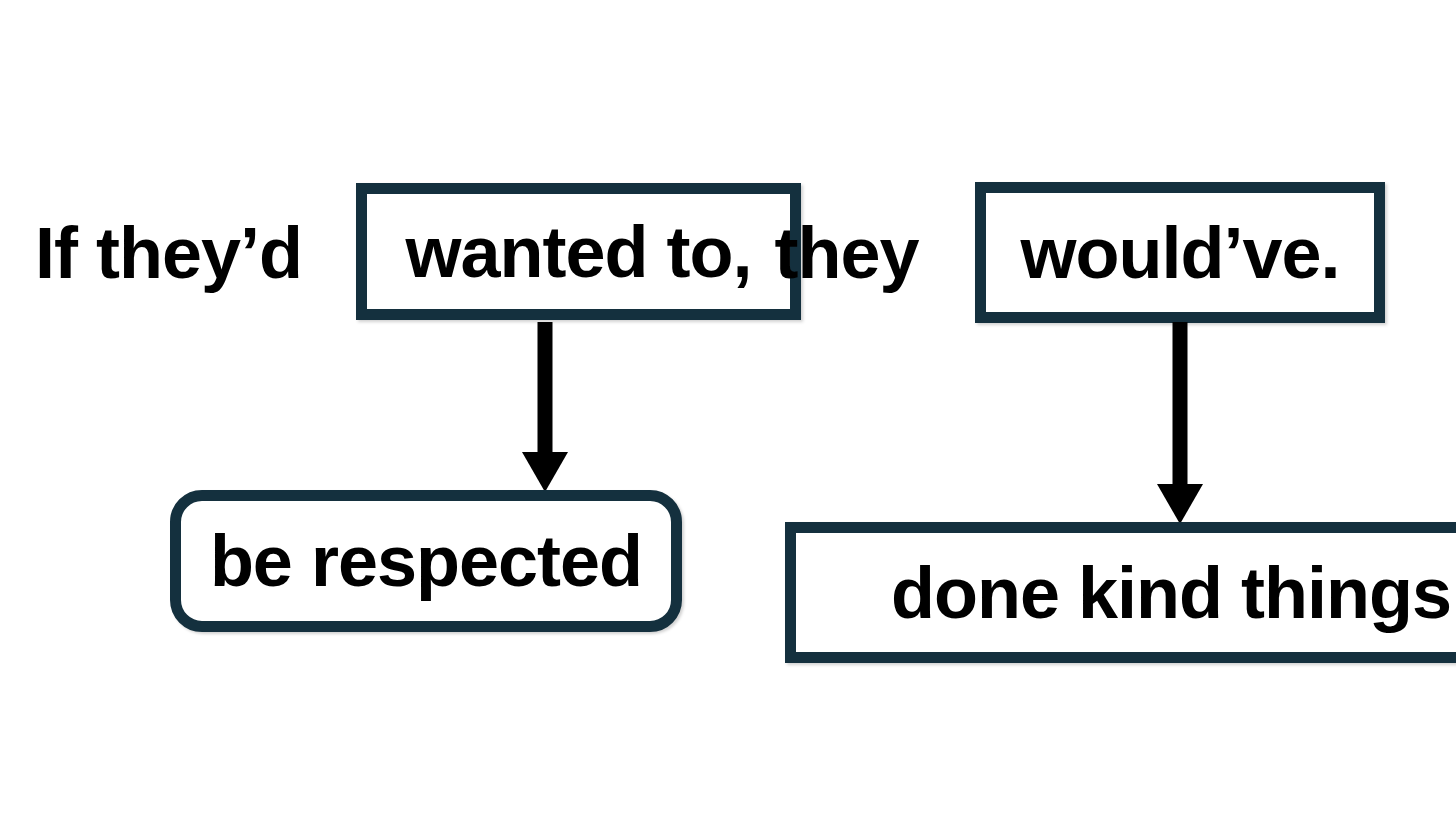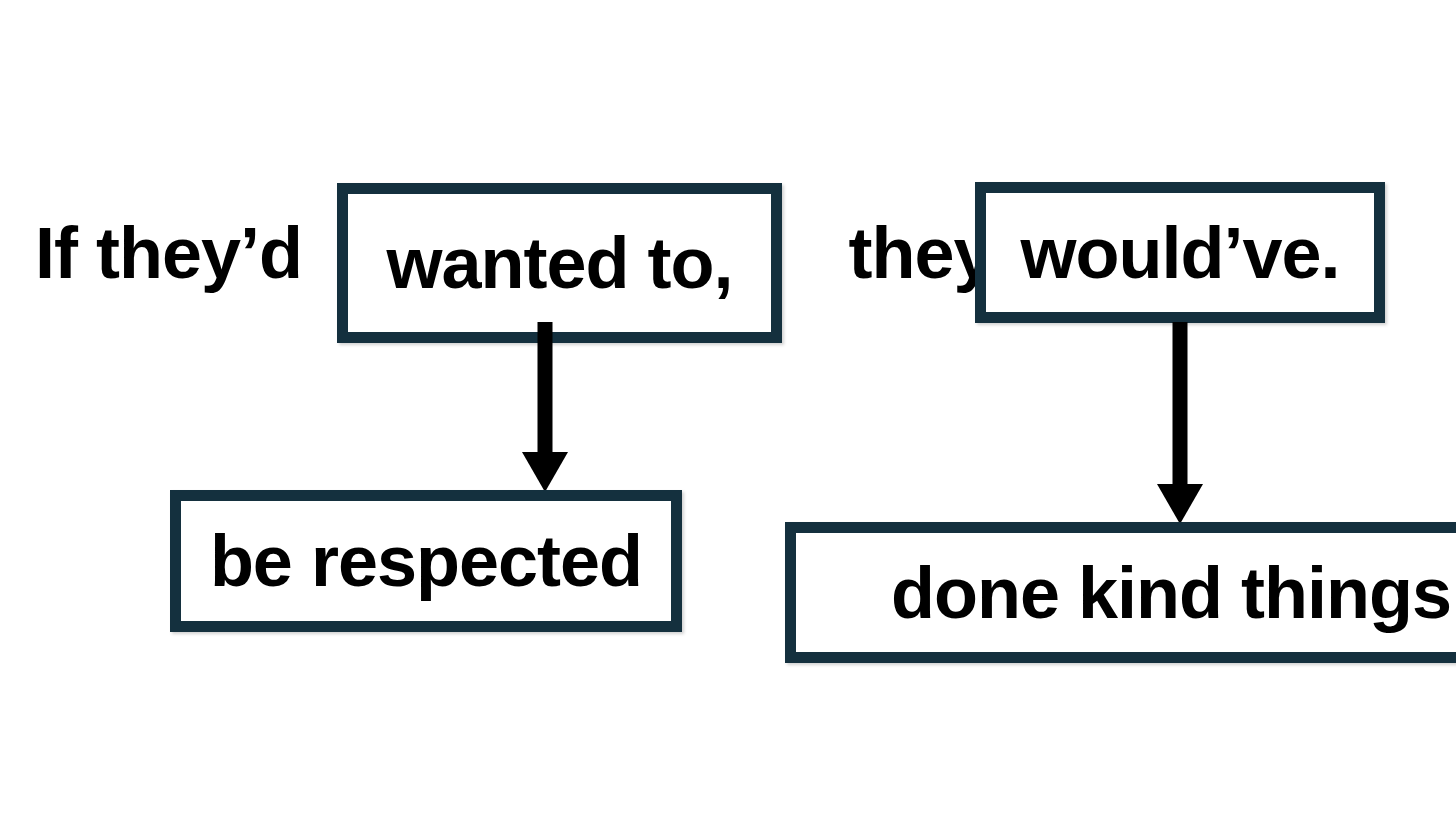--- a/index.html
+++ b/index.html
@@ -40,24 +40,24 @@
   .diagram-text {
     position: absolute;
     display: flex;
     align-items: center;
     justify-content: center;
   }
   .arrow-svg { position: absolute; display: block; }
 
   
   #text-if-theyd   { left: 0px;    top: 183px; width: 337px; height: 140px; }
-  #box-wanted-to   { left: 337px;  top: 183px; width: 445px; height: 160px; }
-  #text-they       { left: 824px;  top: 183px; width: 193px; height: 140px; }
+  #box-wanted-to   { left: 356px;  top: 183px; width: 445px; height: 137px; }
+  #text-they       { left: 750px;  top: 183px; width: 193px; height: 140px; }
   #box-wouldve     { left: 975px;  top: 182px; width: 410px; height: 141px; text-align: center; }
-  #box-be-respected{ left: 170px;  top: 490px; width: 512px; height: 142px; }
+  #box-be-respected{ left: 170px;  top: 490px; width: 512px; height: 142px; border-radius: 32px; }
   #box-done-kind   { left: 785px;  top: 522px; width: 772px; height: 141px; }
   #arrow-left      { left: 522px;  top: 322px; }
   #arrow-right     { left: 1157px; top: 322px; }
 </style>
 </head>
 <body>
 
 <div class="stage">
 
   <div class="diagram-text" id="text-if-theyd">If they’d</div>

